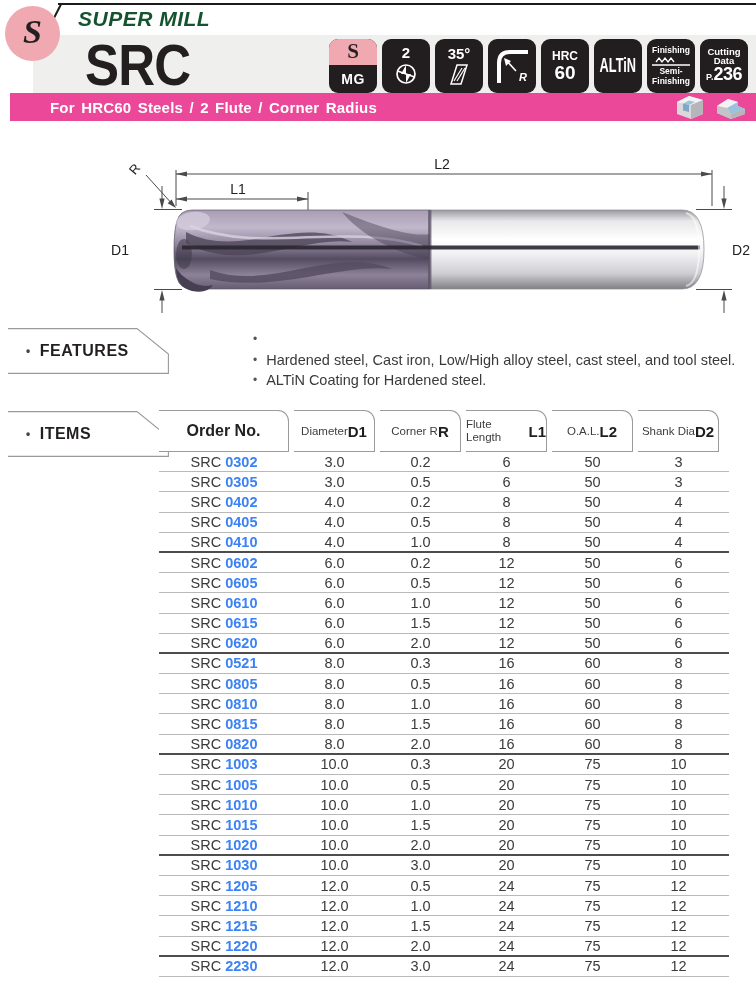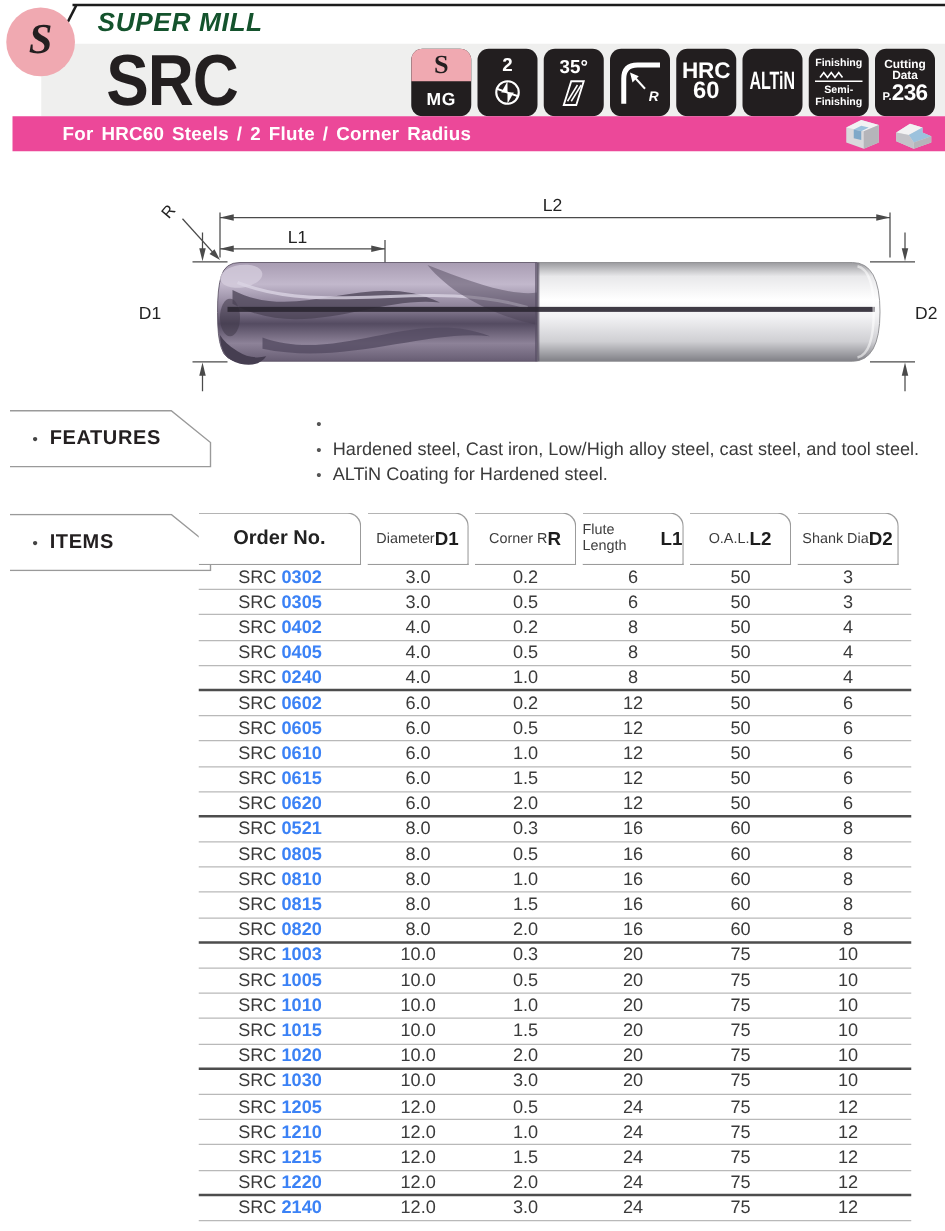--- a/index.html
+++ b/index.html
@@ -16,21 +16,21 @@
   .src-title{position:absolute;left:52px;top:-4px;font-size:58px;font-weight:bold;color:#231f20;letter-spacing:-1px;transform:scaleX(.88);transform-origin:left center;}
 
   
   .badges{position:absolute;left:296px;top:4px;display:flex;gap:5px;}
   .badge{width:48px;height:54px;background:#221e1f;border-radius:9px;color:#fff;display:flex;flex-direction:column;align-items:center;justify-content:center;box-sizing:border-box;overflow:hidden;}
   .badge-split{padding:0;justify-content:flex-start;}
   .badge-top{height:26px;width:100%;background:#f0a9b1;display:flex;align-items:center;justify-content:center;}
   .badge-top span{font-family:"Liberation Serif",serif;font-weight:bold;font-size:21px;color:#231f20;margin-top:-2px;}
   .badge-bot{flex:1;width:100%;display:flex;align-items:center;justify-content:center;font-size:14px;font-weight:bold;letter-spacing:.5px;}
   .badge .big{font-size:15px;font-weight:bold;line-height:16px;}
-  .badge .hrc1{font-size:18px;font-weight:bold;line-height:13px;}
+  .badge .hrc1{font-size:12px;font-weight:bold;line-height:13px;}
   .badge .hrc2{font-size:19px;font-weight:bold;line-height:19px;}
   .badge .altin{font-size:16px;font-weight:bold;transform:scaleX(.8) scaleY(1.25);letter-spacing:0;}
   .badge .tiny{font-size:8.5px;line-height:9.5px;font-weight:bold;}
   .badge .pnum{display:flex;align-items:baseline;line-height:17px;}
   .badge .pnum .p{font-size:9px;font-weight:bold;}
   .badge .pnum .n{font-size:18px;font-weight:bold;letter-spacing:-.5px;}
 
   
   .black-bar{position:absolute;left:10px;top:93px;width:746px;height:28px;background:#ec4899;display:flex;align-items:center;}
   .bar-title{margin-left:40px;color:#fff;font-size:15px;font-weight:bold;letter-spacing:.2px;word-spacing:2px;}
@@ -338,21 +338,21 @@
         </div>
         <div class="row">
           <div class="c-order"><span>SRC</span> <b>0405</b></div>
           <div class="c-num">4.0</div>
           <div class="c-num">0.5</div>
           <div class="c-num">8</div>
           <div class="c-num">50</div>
           <div class="c-num">4</div>
         </div>
         <div class="row group-end">
-          <div class="c-order"><span>SRC</span> <b>0240</b></div>
+          <div class="c-order"><span>SRC</span> <b>0410</b></div>
           <div class="c-num">4.0</div>
           <div class="c-num">1.0</div>
           <div class="c-num">8</div>
           <div class="c-num">50</div>
           <div class="c-num">4</div>
         </div>
         <div class="row">
           <div class="c-order"><span>SRC</span> <b>0602</b></div>
           <div class="c-num">6.0</div>
           <div class="c-num">0.2</div>
@@ -506,21 +506,21 @@
         </div>
         <div class="row group-end">
           <div class="c-order"><span>SRC</span> <b>1220</b></div>
           <div class="c-num">12.0</div>
           <div class="c-num">2.0</div>
           <div class="c-num">24</div>
           <div class="c-num">75</div>
           <div class="c-num">12</div>
         </div>
         <div class="row">
-          <div class="c-order"><span>SRC</span> <b>2140</b></div>
+          <div class="c-order"><span>SRC</span> <b>2230</b></div>
           <div class="c-num">12.0</div>
           <div class="c-num">3.0</div>
           <div class="c-num">24</div>
           <div class="c-num">75</div>
           <div class="c-num">12</div>
         </div>
       </div>
   </div>
 
 </div>

